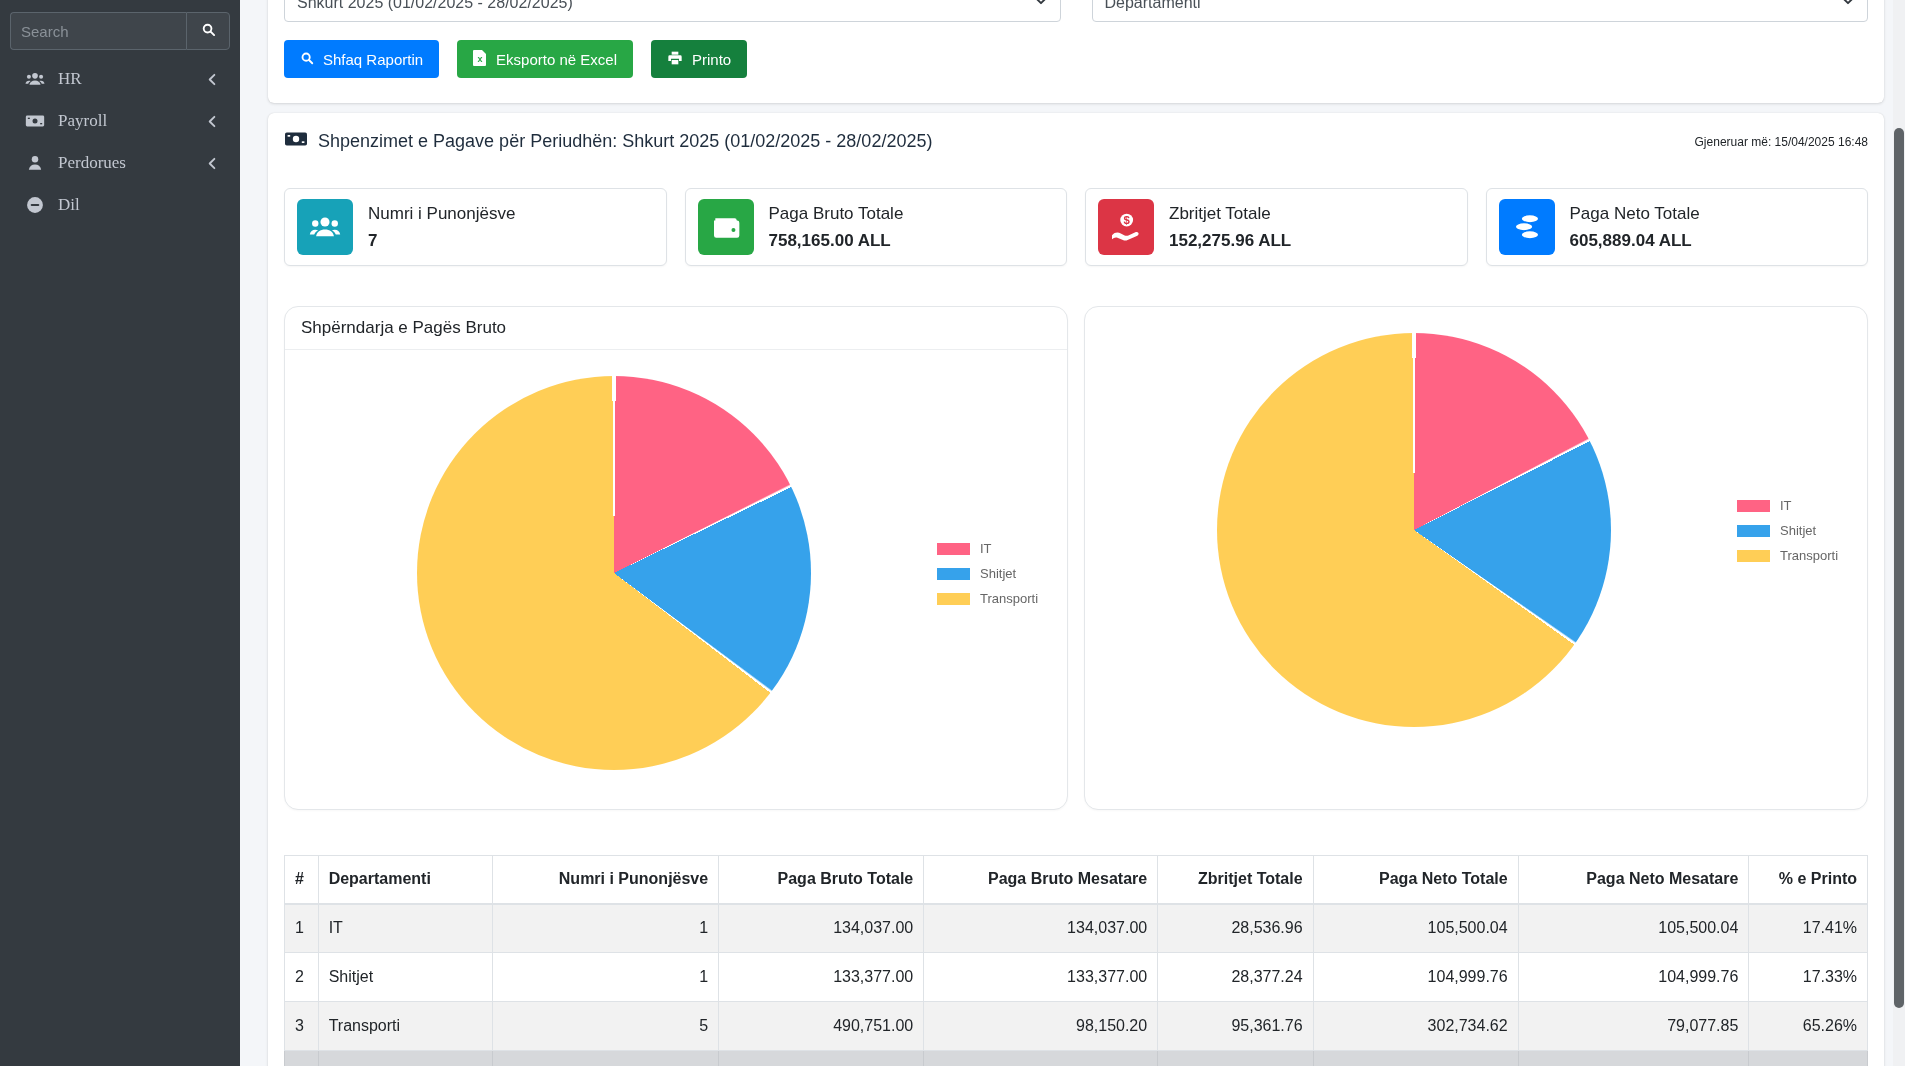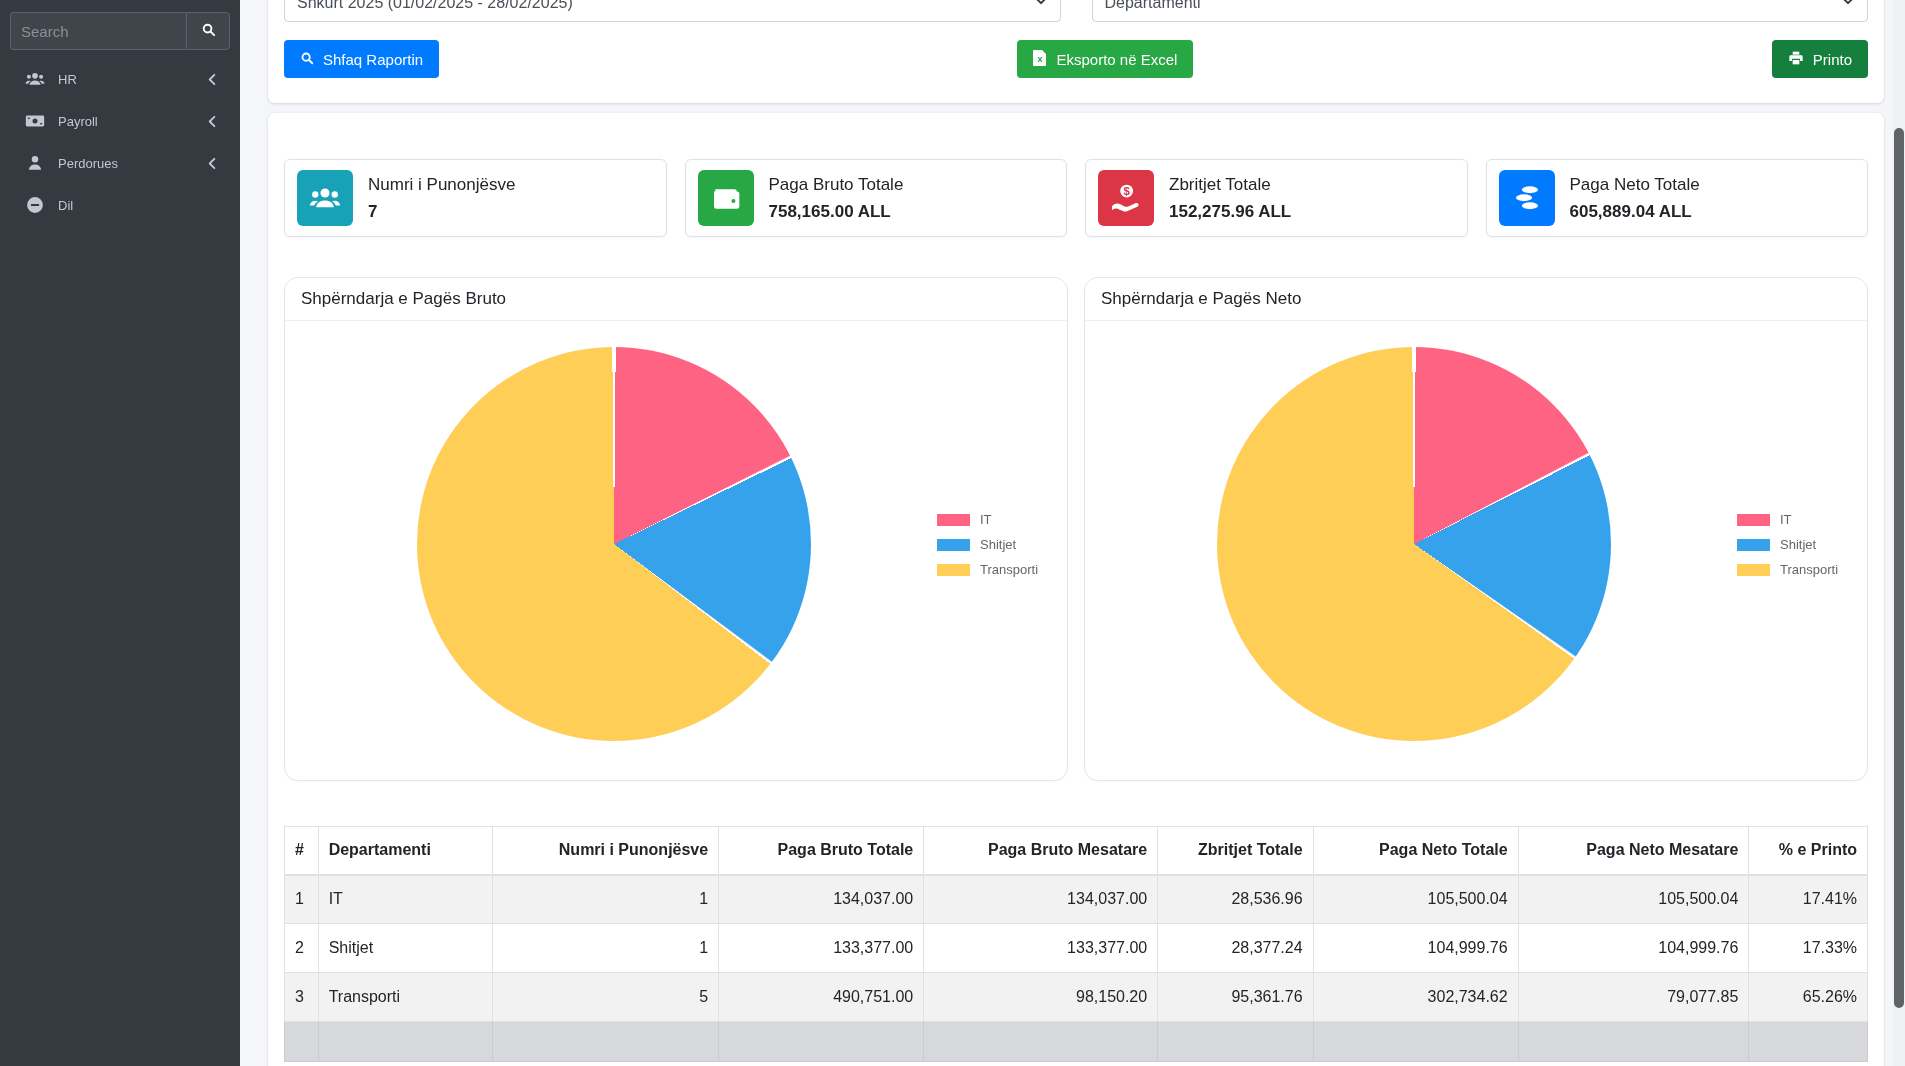--- a/index.html
+++ b/index.html
@@ -23,43 +23,43 @@
     font-family:"Liberation Sans", sans-serif;
   }
   .sidebar-search input::placeholder { color:#8a9198; }
   .sidebar-search .search-btn {
     width:44px; background:rgba(255,255,255,.06); border:1px solid #5b646c;
     border-radius:0 4px 4px 0; display:flex; align-items:center; justify-content:center;
     color:#fff; cursor:pointer;
   }
   .nav-menu { margin-top:10px; }
   .nav-item {
-    display:flex; align-items:center; color:#c2c7d0; font-size:13px;
-    padding:9px 12px; margin:4px 8px; border-radius:4px; cursor:pointer;
+    display:flex; align-items:center; color:#c2c7d0; font-size:17px;
+    padding:9px 12px; margin:4px 8px; border-radius:4px; cursor:pointer;font-family:Liberation Serif, serif;
   }
   .nav-item .nav-icon { width:30px; display:flex; justify-content:center; margin-right:8px; flex:0 0 30px; }
   .nav-item .nav-chevron { margin-left:auto; display:flex; }
   .nav-icon svg, .nav-chevron svg { display:block; }
 
   
   .main { position:absolute; left:240px; top:0; right:0; height:931px; }
   .card-shell {
     position:absolute; left:28px; right:21px; background:#fff; border-radius:6px;
     box-shadow:0 0 1px rgba(0,0,0,.14), 0 1px 3px rgba(0,0,0,.12);
   }
 
   
   .filter-card { top:-30px; height:133px; padding:14px 16px; }
   .selects-row { display:flex; gap:31px; }
   .select-box {
     flex:1; height:38px; border:1px solid #ced4da; border-radius:4px; background:#fff;
     display:flex; align-items:center; justify-content:space-between;
     padding:0 12px; font-size:16px; color:#495057; cursor:pointer;
   }
-  .buttons-row { display:flex; gap:28px; margin-top:18px;justify-content:space-between; }
+  .buttons-row { display:flex; gap:18px; margin-top:18px; }
   .btn {
     height:38px; border:none; border-radius:4px; color:#fff; font-size:15px;
     display:inline-flex; align-items:center; gap:9px; padding:0 16px; cursor:pointer;
     font-family:"Liberation Sans", sans-serif;
   }
   .btn-primary { background:#007bff; }
   .btn-success { background:#28a745; }
   .btn-secondary { background:#15803d; }
 
   
@@ -229,20 +229,34 @@
             <path d="M4 8h16a2 2 0 0 1 2 2v6.5h-4V13H6v3.5H2V10a2 2 0 0 1 2-2z"></path>
             <path d="M7 15h10v6.5H7z"></path>
           </svg>
         </span>
         <span>Printo</span>
       </button>
     </div>
   </div>
 
   <div class="card-shell report-card">
+    <div class="report-header">
+      <div class="report-title">
+        <span>
+          <svg width="24" height="24" viewBox="0 0 24 24" fill="#1f2d3d">
+            <rect x="1" y="5.5" width="22" height="13" rx="1.8"></rect>
+            <circle cx="12" cy="12" r="3.2" fill="#fff"></circle>
+            <rect x="3.6" y="8" width="2.6" height="1.7" fill="#fff"></rect>
+            <rect x="17.8" y="14.3" width="2.6" height="1.7" fill="#fff"></rect>
+          </svg>
+        </span>
+        <span>Shpenzimet e Pagave për Periudhën: Shkurt 2025 (01/02/2025 - 28/02/2025)</span>
+      </div>
+      <div class="report-generated">Gjeneruar më: 15/04/2025 16:48</div>
+    </div>
 
     <div class="stats-row" id="stats-row">
         <div class="stat-card">
           <div class="stat-icon" style="background:#17a2b8;--c:#17a2b8">
             <svg width="32" height="32" viewBox="0 0 24 24" fill="currentColor">
     <circle cx="12" cy="8.2" r="3.4"></circle>
               <path d="M5.3 19c.4-3.2 3.2-5.2 6.7-5.2s6.3 2 6.7 5.2z"></path>
     <circle cx="4.7" cy="9.4" r="2.4"></circle>
               <path d="M.6 17.6c.3-2.2 2-3.6 4.1-3.6.8 0 1.5.2 2.1.5-1.5 1-2.5 2.2-2.9 3.1z"></path>
     <circle cx="19.3" cy="9.4" r="2.4"></circle>
@@ -310,21 +324,20 @@
                 <span class="legend-label">Shitjet</span>
               </div>
               <div class="legend-item">
                 <span class="legend-swatch" style="background:#FFCE56"></span>
                 <span class="legend-label">Transporti</span>
               </div>
             </div>
           </div>
         </div>
         <div class="chart-card">
-          <div class="chart-header">Shpërndarja e Pagës Neto</div>
           <div class="chart-body">
             <div class="pie" style="background:conic-gradient(from 0deg, #fff 0deg 0.5deg, #FF6384 0.5deg 62.18476881509524deg, #fff 62.68476881509524deg 63.18476881509524deg, #36A2EB 63.18476881509524deg 124.57228716333933deg, #fff 125.07228716333933deg 125.57228716333933deg, #FFCE56 125.57228716333933deg 359.49999999999994deg, #fff 359.5deg 360deg)"></div>
             <div class="legend">
               <div class="legend-item">
                 <span class="legend-swatch" style="background:#FF6384"></span>
                 <span class="legend-label">IT</span>
               </div>
               <div class="legend-item">
                 <span class="legend-swatch" style="background:#36A2EB"></span>
                 <span class="legend-label">Shitjet</span>

